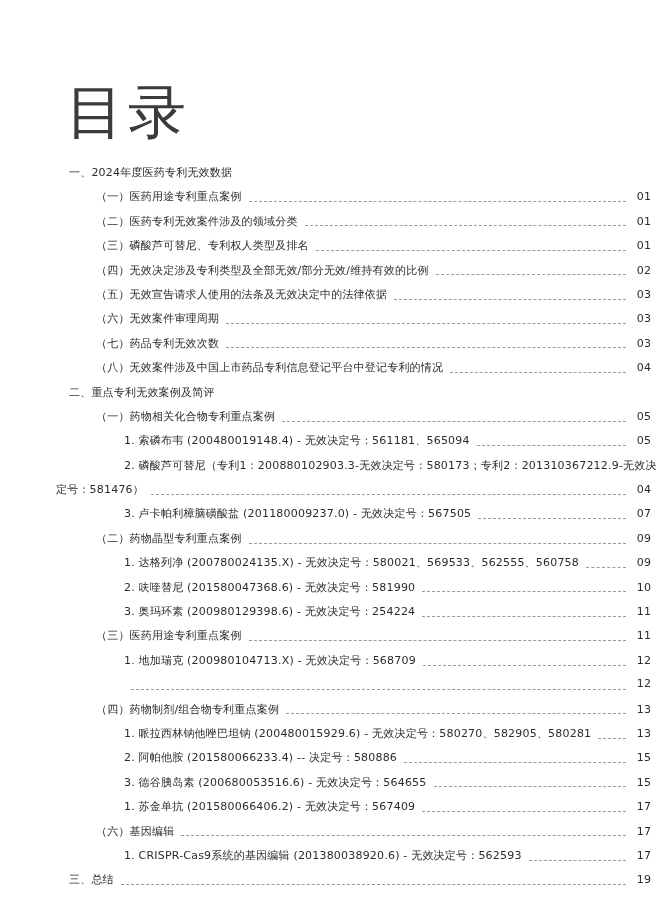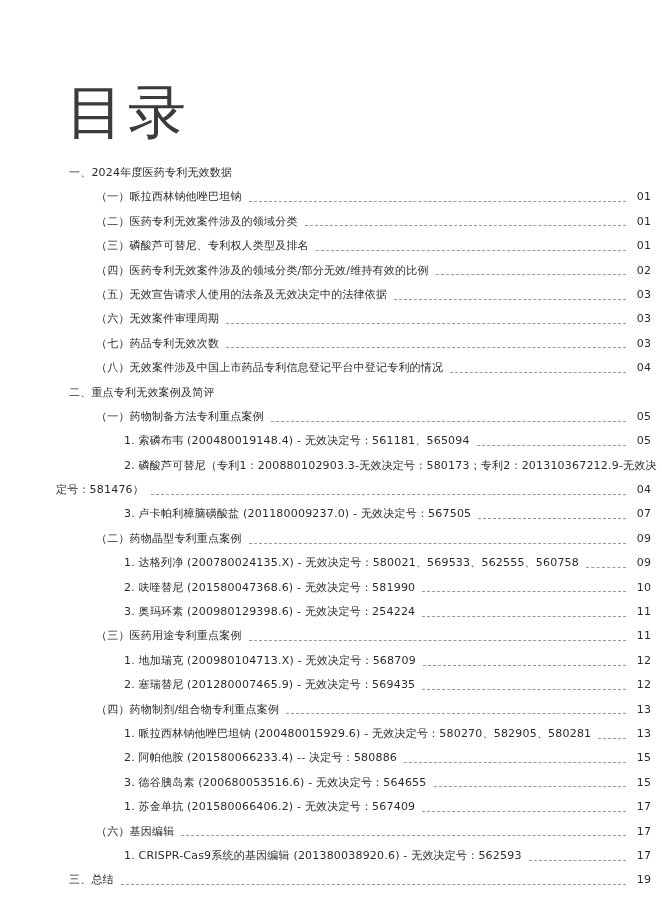--- a/index.html
+++ b/index.html
@@ -104,36 +104,36 @@
 
   <div class="doc-title">目录</div>
 
   <div class="toc">
       <div class="toc-row lvl1 no-leader">
         <span class="row-label">一、2024年度医药专利无效数据</span>
         <span class="leader"></span>
         <span class="page-num"></span>
       </div>
       <div class="toc-row lvl2">
-        <span class="row-label">（一）哌拉西林钠他唑巴坦钠</span>
+        <span class="row-label">（一）医药用途专利重点案例</span>
         <span class="leader"></span>
         <span class="page-num">01</span>
       </div>
       <div class="toc-row lvl2">
         <span class="row-label">（二）医药专利无效案件涉及的领域分类</span>
         <span class="leader"></span>
         <span class="page-num">01</span>
       </div>
       <div class="toc-row lvl2">
         <span class="row-label">（三）磷酸芦可替尼、专利权人类型及排名</span>
         <span class="leader"></span>
         <span class="page-num">01</span>
       </div>
       <div class="toc-row lvl2">
-        <span class="row-label">（四）医药专利无效案件涉及的领域分类/部分无效/维持有效的比例</span>
+        <span class="row-label">（四）无效决定涉及专利类型及全部无效/部分无效/维持有效的比例</span>
         <span class="leader"></span>
         <span class="page-num">02</span>
       </div>
       <div class="toc-row lvl2">
         <span class="row-label">（五）无效宣告请求人使用的法条及无效决定中的法律依据</span>
         <span class="leader"></span>
         <span class="page-num">03</span>
       </div>
       <div class="toc-row lvl2">
         <span class="row-label">（六）无效案件审理周期</span>
@@ -149,21 +149,21 @@
         <span class="row-label">（八）无效案件涉及中国上市药品专利信息登记平台中登记专利的情况</span>
         <span class="leader"></span>
         <span class="page-num">04</span>
       </div>
       <div class="toc-row lvl1 no-leader">
         <span class="row-label">二、重点专利无效案例及简评</span>
         <span class="leader"></span>
         <span class="page-num"></span>
       </div>
       <div class="toc-row lvl2">
-        <span class="row-label">（一）药物制备方法专利重点案例</span>
+        <span class="row-label">（一）药物相关化合物专利重点案例</span>
         <span class="leader"></span>
         <span class="page-num">05</span>
       </div>
       <div class="toc-row lvl3">
         <span class="row-label">1. 索磷布韦 (200480019148.4) - 无效决定号：561181、565094</span>
         <span class="leader"></span>
         <span class="page-num">05</span>
       </div>
       <div class="toc-row lvl3 no-leader">
         <span class="row-label">2. 磷酸芦可替尼（专利1：200880102903.3-无效决定号：580173；专利2：201310367212.9-无效决</span>
@@ -204,21 +204,20 @@
         <span class="row-label">（三）医药用途专利重点案例</span>
         <span class="leader"></span>
         <span class="page-num">11</span>
       </div>
       <div class="toc-row lvl3">
         <span class="row-label">1. 地加瑞克 (200980104713.X) - 无效决定号：568709</span>
         <span class="leader"></span>
         <span class="page-num">12</span>
       </div>
       <div class="toc-row lvl3">
-        <span class="row-label">2. 塞瑞替尼 (201280007465.9) - 无效决定号：569435</span>
         <span class="leader"></span>
         <span class="page-num">12</span>
       </div>
       <div class="toc-row lvl2">
         <span class="row-label">（四）药物制剂/组合物专利重点案例</span>
         <span class="leader"></span>
         <span class="page-num">13</span>
       </div>
       <div class="toc-row lvl3">
         <span class="row-label">1. 哌拉西林钠他唑巴坦钠 (200480015929.6) - 无效决定号：580270、582905、580281</span>

